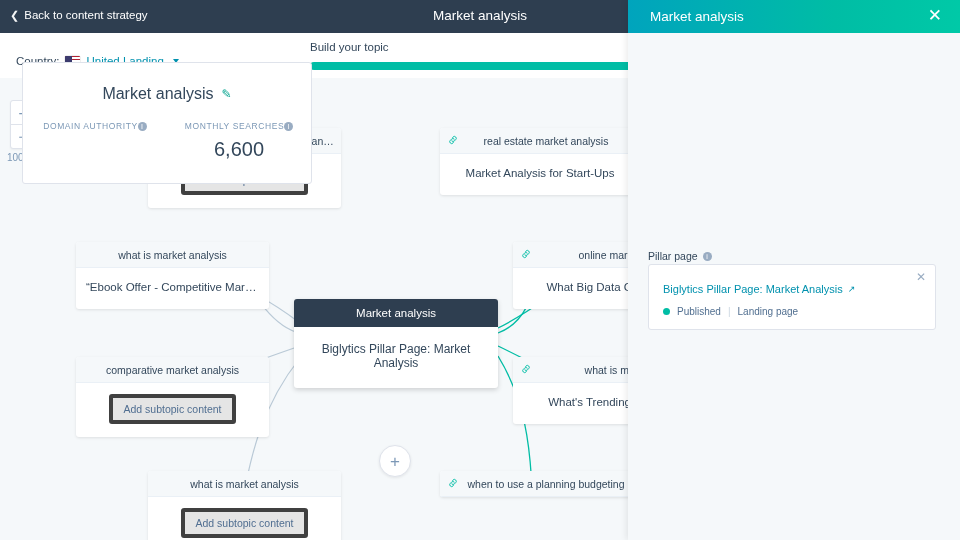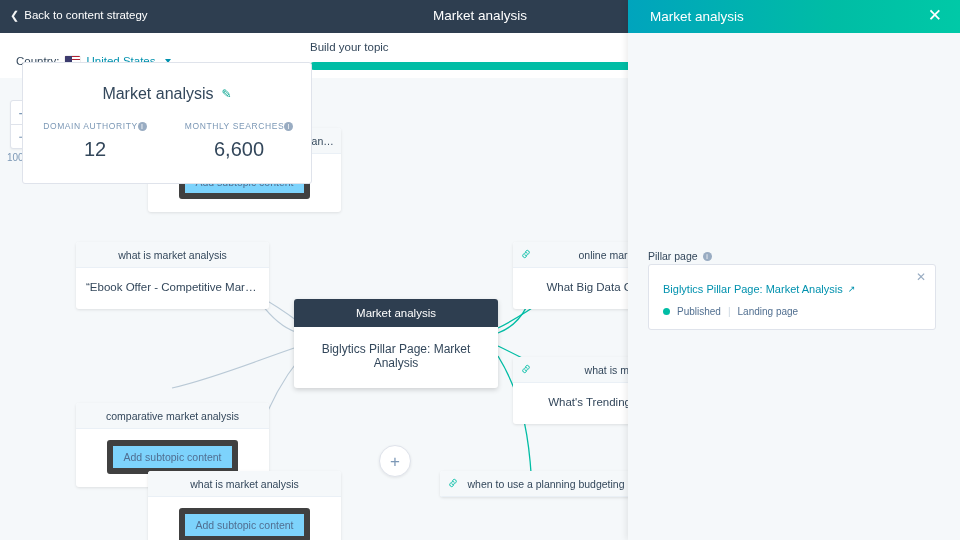--- a/index.html
+++ b/index.html
@@ -90,21 +90,21 @@
   .node-head.with-icon{padding-left:22px;padding-right:10px;}
   .link-icon{
     position:absolute;left:8px;top:7px;width:10px;height:10px;color:#00bda5;
   }
   .node-body{
     padding:13px 10px 16px;text-align:center;font-size:11.5px;color:#33475b;
     white-space:nowrap;overflow:hidden;text-overflow:ellipsis;
   }
   .node-body.btn-body{padding:11px 10px 13px;}
   .add-sub-btn{
-    display:inline-block;border:6px solid #404040;border-radius:3px;background:#7dd3fc;
+    display:inline-block;border:4px solid #404040;border-radius:3px;background:#e5e5e5;
     color:#506e91;font-size:10.5px;padding:5px 10px;cursor:pointer;
   }
   .center-node{
     position:absolute;background:#ffffff;border-radius:3px;
     box-shadow:0 2px 5px rgba(0,0,0,.16);overflow:hidden;
   }
   .center-head{
     background:#2e3e50;color:#ffffff;font-size:11.5px;text-align:center;padding:8px 6px;
   }
   .center-body{
@@ -195,21 +195,21 @@
   </div>
 
   <div class="country-row">
     <span class="country-label">Country:</span>
     <span class="flag">
       <span class="stripe" style="top:1.57px"></span>
       <span class="stripe" style="top:4.71px"></span>
       <span class="stripe" style="top:7.85px"></span>
       <span class="canton"></span>
     </span>
-    <span class="country-value">United States</span>
+    <span class="country-value">United Landing</span>
     <span class="caret-down"></span>
   </div>
 
   <div class="canvas">
 
     <svg class="edges">
       <g fill="none" stroke="#b9c9d6" stroke-width="1.2">
         <path d="M300 255 C 275 250, 250 215, 245 195"></path>
         <path d="M300 245 C 260 215, 210 190, 175 185"></path>
         <path d="M300 268 C 250 285, 215 300, 172 310"></path>
@@ -229,20 +229,30 @@
     </div>
     <div class="zoom-level">100%</div>
 
     <div class="node" style="left:148px;top:50px;width:193px;">
       <div class="node-head">why get started with performance analysis</div>
       <div class="node-body btn-body">
         <span class="add-sub-btn">Add subtopic content</span>
       </div>
     </div>
 
+    <div class="node" style="left:440px;top:50px;width:200px;">
+      <div class="node-head with-icon">
+        <svg class="link-icon" viewBox="0 0 16 16">
+          <path d="M6 9.5a3 3 0 0 0 4.24 0l2-2a3 3 0 1 0-4.24-4.24l-.7.7" fill="none" stroke="#00bda5" stroke-width="1.5" stroke-linecap="round"></path>
+          <path d="M10 6.5a3 3 0 0 0-4.24 0l-2 2a3 3 0 1 0 4.24 4.24l.7-.7" fill="none" stroke="#00bda5" stroke-width="1.5" stroke-linecap="round"></path>
+        </svg>
+        <span>real estate market analysis</span>
+      </div>
+      <div class="node-body">Market Analysis for Start-Ups</div>
+    </div>
 
     <div class="node" style="left:76px;top:164px;width:193px;">
       <div class="node-head">what is market analysis</div>
       <div class="node-body">“Ebook Offer - Competitive Market Analys…</div>
     </div>
 
     <div class="node" style="left:513px;top:164px;width:196px;">
       <div class="node-head with-icon">
         <svg class="link-icon" viewBox="0 0 16 16">
           <path d="M6 9.5a3 3 0 0 0 4.24 0l2-2a3 3 0 1 0-4.24-4.24l-.7.7" fill="none" stroke="#00bda5" stroke-width="1.5" stroke-linecap="round"></path>
@@ -251,21 +261,21 @@
         <span>online marketing</span>
       </div>
       <div class="node-body">What Big Data Can Do fo</div>
     </div>
 
     <div class="center-node" style="left:294px;top:221px;width:204px;">
       <div class="center-head">Market analysis</div>
       <div class="center-body">Biglytics Pillar Page: Market Analysis</div>
     </div>
 
-    <div class="node" style="left:76px;top:279px;width:193px;margin-top:46px;">
+    <div class="node" style="left:76px;top:279px;width:193px;">
       <div class="node-head">comparative market analysis</div>
       <div class="node-body btn-body">
         <span class="add-sub-btn">Add subtopic content</span>
       </div>
     </div>
 
     <div class="node" style="left:513px;top:279px;width:196px;">
       <div class="node-head with-icon">
         <svg class="link-icon" viewBox="0 0 16 16">
           <path d="M6 9.5a3 3 0 0 0 4.24 0l2-2a3 3 0 1 0-4.24-4.24l-.7.7" fill="none" stroke="#00bda5" stroke-width="1.5" stroke-linecap="round"></path>
@@ -308,21 +318,20 @@
     <div class="card-title">
       <span>Market analysis</span>
       <span class="pencil">✎</span>
     </div>
     <div class="metrics">
       <div class="metric">
         <div class="metric-label">
           <span>DOMAIN AUTHORITY</span>
           <i class="info-dot">i</i>
         </div>
-        <div class="metric-value">12</div>
       </div>
       <div class="metric">
         <div class="metric-label">
           <span>MONTHLY SEARCHES</span>
           <i class="info-dot">i</i>
         </div>
         <div class="metric-value">6,600</div>
       </div>
     </div>
   </div>

